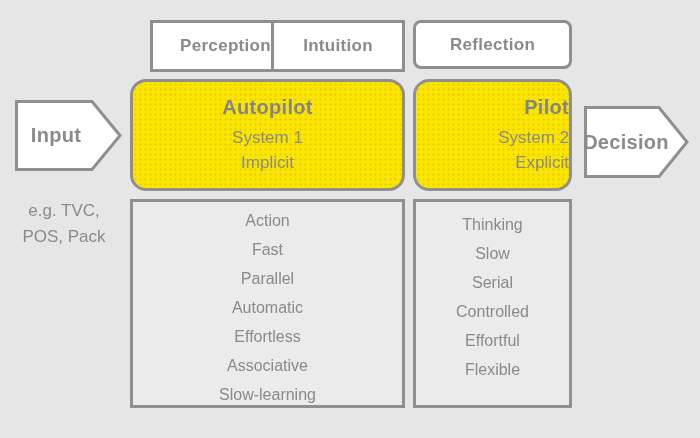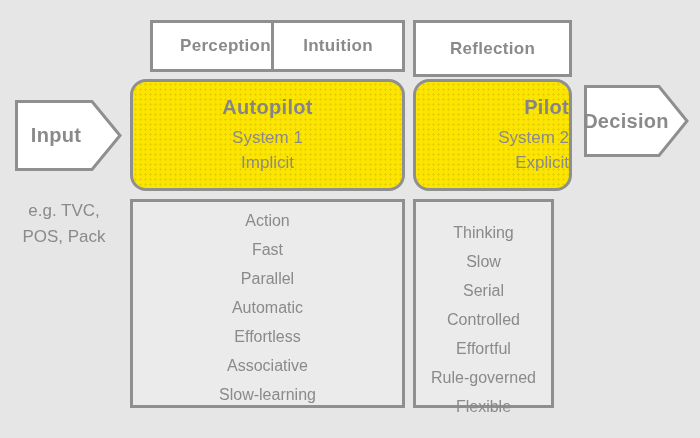--- a/index.html
+++ b/index.html
@@ -66,31 +66,31 @@
   }
   .attr-list li {
     font-size: 16px;
     color: var(--text);
     line-height: 29px;
     text-align: center;
   }
   
   #box-perception { left: 130px; top: 20px; width: 151px; height: 52px; margin-left: 20px; }
   #box-intuition  { left: 271px; top: 20px; width: 134px; height: 52px; }
-  #box-reflection { left: 413px; top: 20px; width: 159px; height: 57px; }
+  #box-reflection { left: 413px; top: 20px; width: 159px; height: 49px; border-radius: 8px; }
   #box-autopilot  { left: 130px; top: 79px; width: 275px; height: 112px; }
   #box-pilot      { left: 413px; top: 79px; width: 159px; height: 112px; align-items: flex-end; }
   #box-attrs-left  { left: 130px; top: 199px; width: 275px; height: 209px; justify-content: flex-start; padding-top: 4px; }
-  #box-attrs-right { left: 413px; top: 199px; width: 141px; height: 209px; justify-content: flex-start; padding-top: 16px; }
+  #box-attrs-right { left: 413px; top: 199px; width: 159px; height: 209px; justify-content: flex-start; padding-top: 8px; }
 
   .arrow {
     position: absolute;
   }
   #arrow-input { left: 15px; top: 100px; width: 107px; height: 71px; }
-  #arrow-decision { left: 584px; top: 83px; width: 105px; height: 76px; }
+  #arrow-decision { left: 584px; top: 104px; width: 105px; height: 76px; }
   .arrow svg { display: block; width: 100%; height: 100%; }
   .arrow-label {
     position: absolute;
     top: 0; left: 0; bottom: 0;
     display: flex;
     align-items: center;
     justify-content: center;
     font-size: 20px;
     font-weight: bold;
     color: var(--text);
@@ -161,21 +161,20 @@
     </ul>
   </div>
 
   <div class="box light-box" id="box-attrs-right">
     <ul class="attr-list">
       <li>Thinking</li>
       <li>Slow</li>
       <li>Serial</li>
       <li>Controlled</li>
       <li>Effortful</li>
-      <li>Rule-governed</li>
       <li>Flexible</li>
     </ul>
   </div>
 
   <div class="arrow" id="arrow-decision">
     <svg viewBox="0 0 105 72">
       <polygon points="1.5,1.5 75,1.5 103,36 75,70.5 1.5,70.5" fill="#ffffff" stroke="#8f8f8f" stroke-width="3"></polygon>
     </svg>
     <div class="arrow-label">Decision</div>
   </div>

